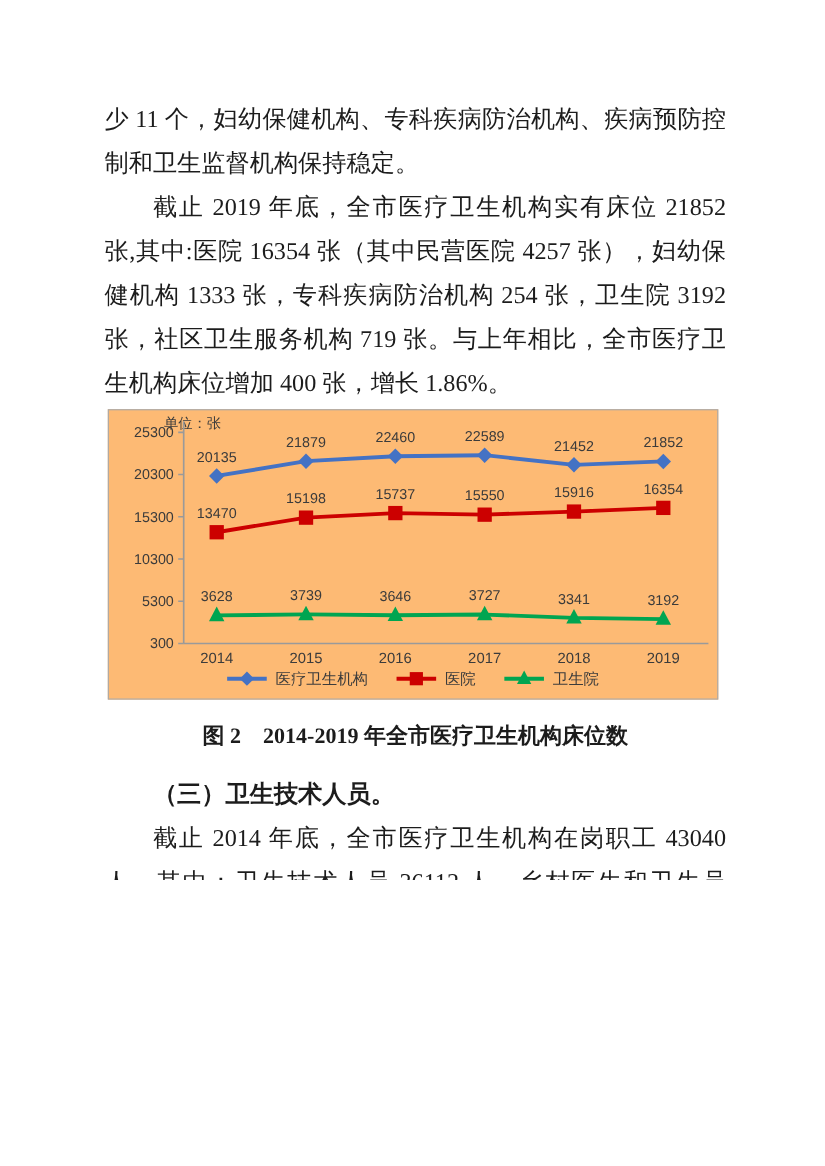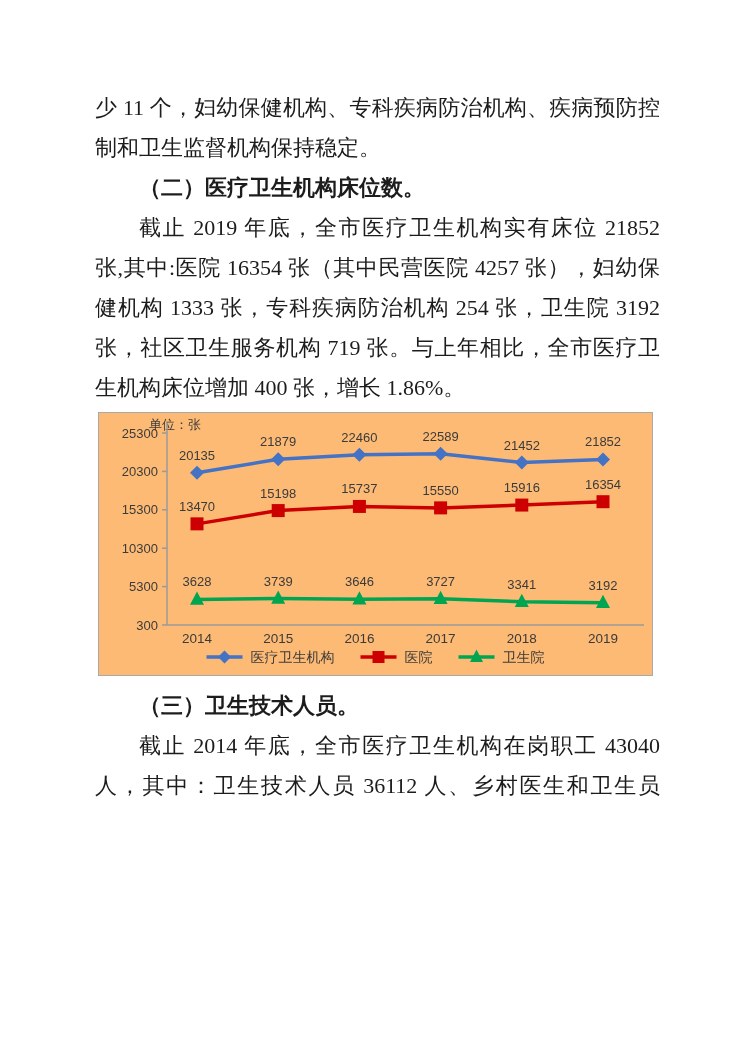--- a/index.html
+++ b/index.html
@@ -59,21 +59,20 @@
   }
 </style>
 </head>
 <body>
 
 <div class="page">
   <div class="content">
 
     <p class="para first-para">少 11 个，妇幼保健机构、专科疾病防治机构、疾病预防控制和卫生监督机构保持稳定。</p>
 
-    <p class="heading">（二）医疗卫生机构床位数。</p>
 
     <p class="para indent">截止 2019 年底，全市医疗卫生机构实有床位 21852 张,其中:医院 16354 张（其中民营医院 4257 张），妇幼保健机构 1333 张，专科疾病防治机构 254 张，卫生院 3192 张，社区卫生服务机构 719 张。与上年相比，全市医疗卫生机构床位增加 400 张，增长 1.86%。</p>
 
     <div class="chart-box">
       <svg id="chart-svg" width="553" height="262" viewBox="0 0 553 262">
           <text x="50" y="16" text-anchor="start" font-size="13" fill="#3b3b3b" font-family="&quot;Liberation Sans&quot;,&quot;DejaVu Sans&quot;,sans-serif">单位：张</text>
           <line x1="68" y1="10" x2="68" y2="212" stroke="#9a9a9a" stroke-width="1.5"></line>
           <line x1="63" y1="212" x2="68" y2="212" stroke="#9a9a9a" stroke-width="1.5"></line>
           <text x="59" y="216.5" text-anchor="end" font-size="13" fill="#3b3b3b" font-family="&quot;Liberation Sans&quot;,&quot;DejaVu Sans&quot;,sans-serif">300</text>
           <line x1="63" y1="173.6" x2="68" y2="173.6" stroke="#9a9a9a" stroke-width="1.5"></line>
@@ -149,20 +148,21 @@
             <text x="305.5" y="249" text-anchor="start" font-size="14" fill="#3b3b3b" font-family="&quot;Liberation Sans&quot;,&quot;DejaVu Sans&quot;,sans-serif">医院</text>
           </g>
           <g>
             <line x1="359.5" y1="244" x2="395.5" y2="244" stroke="#00A551" stroke-width="3.5"></line>
             <path d="M377.5 236.5 L384 248.875 L371 248.875 Z" fill="#00A551"></path>
             <text x="403.5" y="249" text-anchor="start" font-size="14" fill="#3b3b3b" font-family="&quot;Liberation Sans&quot;,&quot;DejaVu Sans&quot;,sans-serif">卫生院</text>
           </g>
         </svg>
     </div>
 
+    <p class="figure-caption">图 2　2014-2019 年全市医疗卫生机构床位数</p>
 
 
     <p class="heading heading-gap">（三）卫生技术人员。</p>
 
     <p class="para indent">截止 2014 年底，全市医疗卫生机构在岗职工 43040 人，其中：卫生技术人员 36112 人、乡村医生和卫生员 767 人、管理</p>
 
   </div>
 
   <div class="page-number">– 3 –</div>
 </div>

